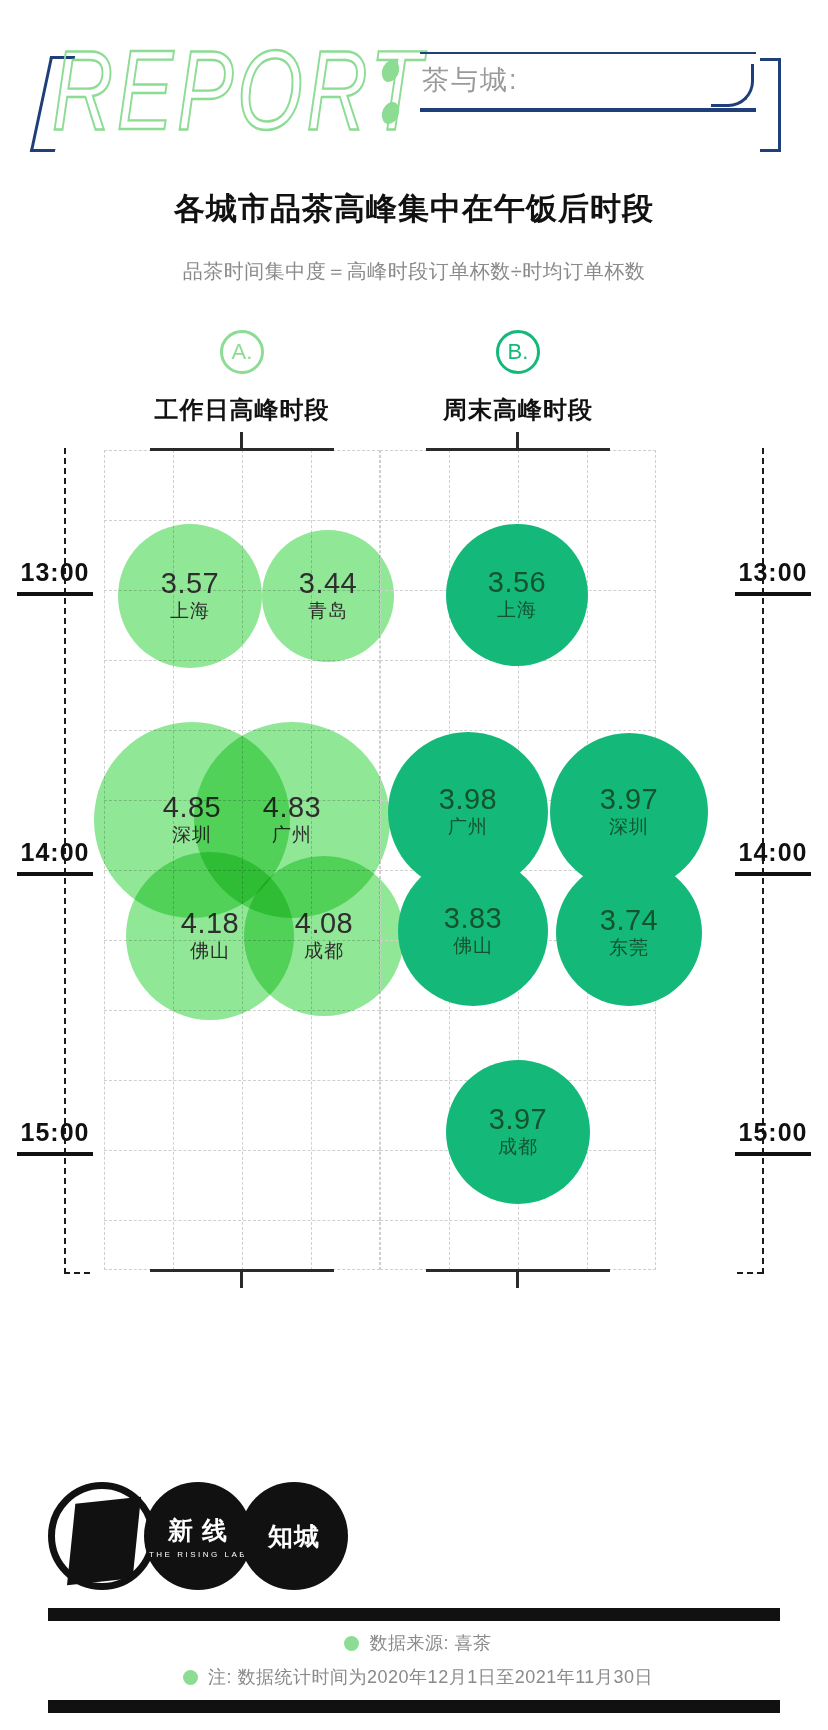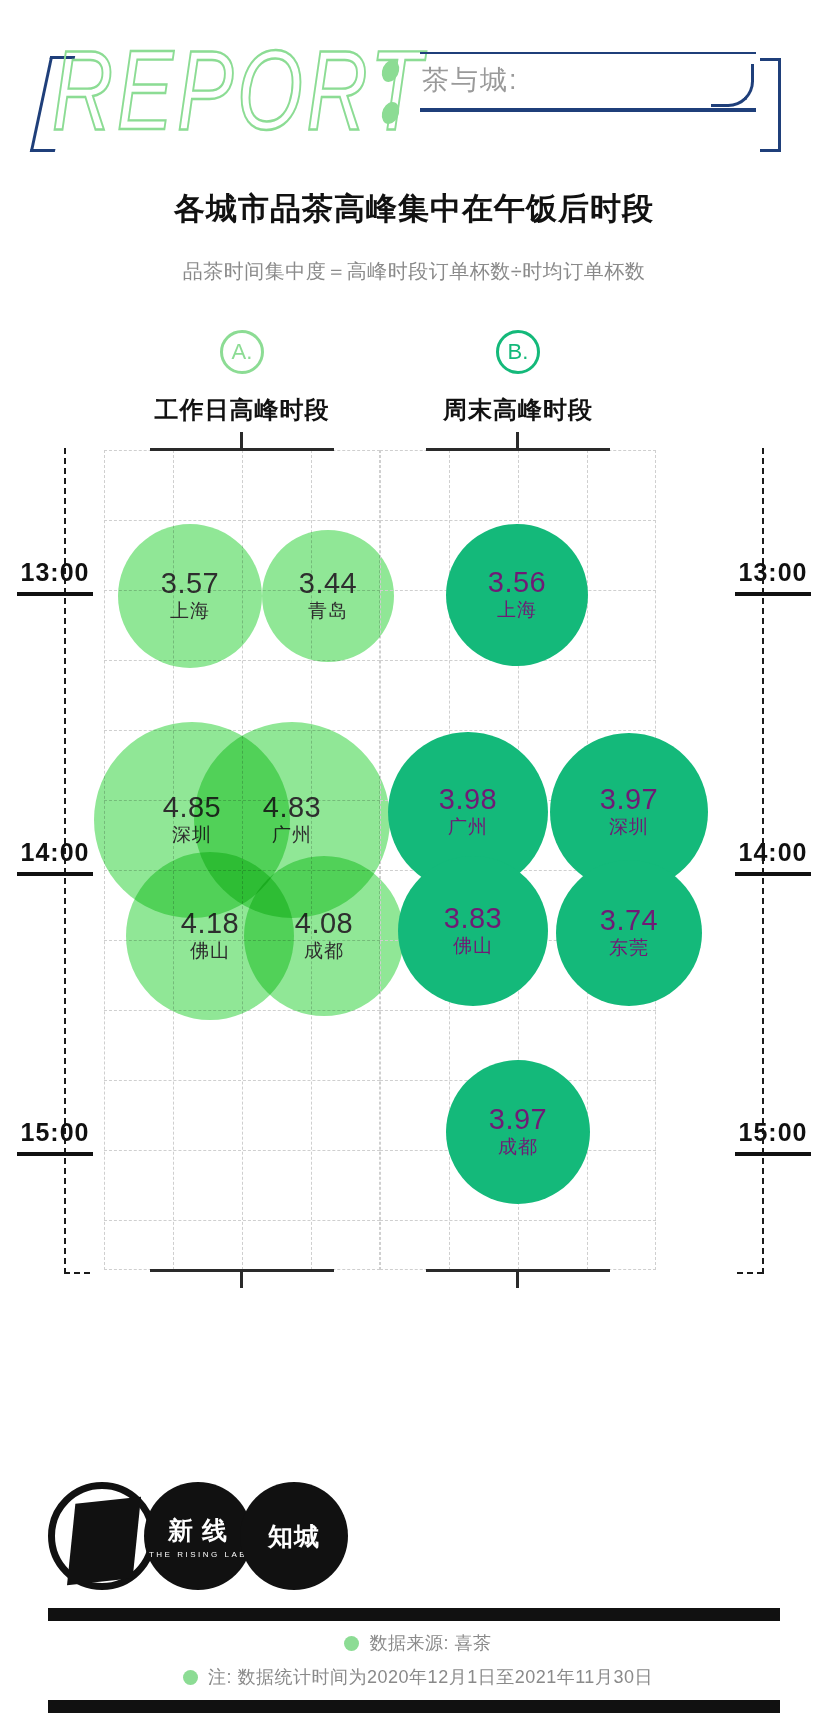--- a/index.html
+++ b/index.html
@@ -74,21 +74,21 @@
   .tickbar.bot .stem{top:3px;}
 
   .bubble{position:absolute;border-radius:50%;
     display:flex;flex-direction:column;align-items:center;justify-content:center;
     box-sizing:border-box;}
   .panel.a .bubble{background:#90e796;mix-blend-mode:multiply;}
   .panel.b .bubble{background:#14b97a;}
   .bub-val{font-size:29px;line-height:30px;letter-spacing:0.5px;}
   .bub-city{font-size:19px;line-height:26px;letter-spacing:1px;}
   .panel.a .bub-val,.panel.a .bub-city{color:#2e2e2e;}
-  .panel.b .bub-val,.panel.b .bub-city{color:#701a75;}
+  .panel.b .bub-val,.panel.b .bub-city{color:#14532d;}
 
   
   .axis-dash{position:absolute;width:0;border-left:2px dashed #1a1a1a;}
   .axis-dash.bottom-foot{width:26px;height:0;border-left:none;
     border-top:2px dashed #1a1a1a;}
   .time-lab{position:absolute;width:110px;text-align:center;
     font-size:25px;font-weight:bold;color:#111;letter-spacing:1px;}
   .time-rule{position:absolute;width:76px;height:4px;background:#111;}
 
   

